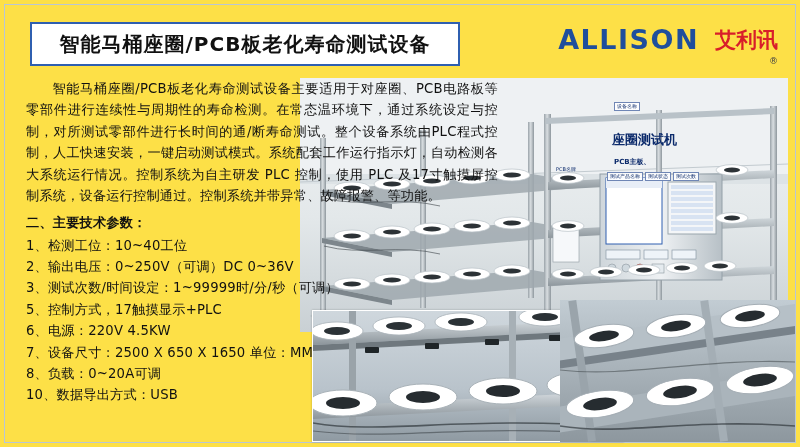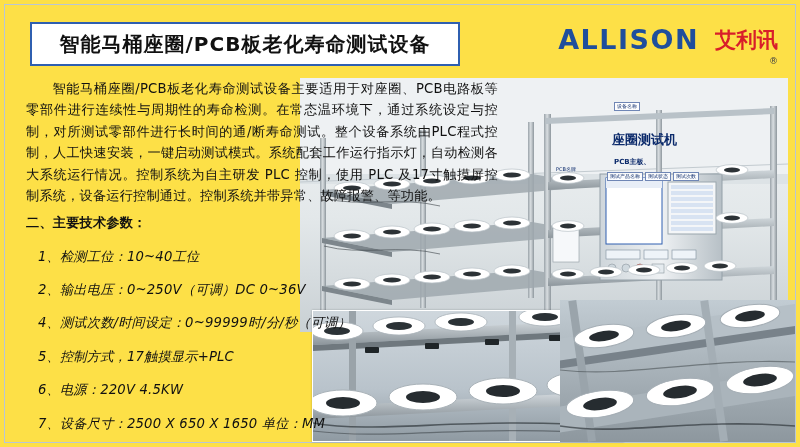--- a/index.html
+++ b/index.html
@@ -106,23 +106,22 @@
   }
   .para {
     margin: 0 0 6px 0;
     text-align: justify;
     text-justify: inter-ideograph;
   }
   .indent {
     text-indent: 2em;
   }
   .list-line {
-    margin: 12px;
+    margin: 0;
     white-space: nowrap;
-    font-style: italic;
   }
 
   
   .photo-main {
     position: absolute;
     left: 300px;
     top: 78px;
     width: 488px;
     height: 254px;
     overflow: hidden;
@@ -441,20 +440,20 @@
       <path d="M0,126 C60,136 130,118 235,126" stroke="#2a3034" stroke-width="1.6" fill="none" opacity="0.65"></path>
       <path d="M0,70 C70,78 140,58 235,62" stroke="#2a3034" stroke-width="1.2" fill="none" opacity="0.45"></path>
     </svg>
   </div>
 
   <div class="body-text">
     <p class="para indent">智能马桶座圈/PCB板老化寿命测试设备主要适用于对座圈、PCB电路板等零部件进行连续性与周期性的寿命检测。在常态温环境下，通过系统设定与控制，对所测试零部件进行长时间的通/断寿命测试。整个设备系统由PLC程式控制，人工快速安装，一键启动测试模式。系统配套工作运行指示灯，自动检测各大系统运行情况。控制系统为自主研发 PLC 控制，使用 PLC 及17寸触摸屏控制系统，设备运行控制通过。控制系统并带异常、故障报警、等功能。</p>
     <p class="section-head">二、主要技术参数：</p>
     <p class="list-line">1、检测工位：10~40工位</p>
     <p class="list-line">2、输出电压：0~250V（可调）DC 0~36V</p>
-    <p class="list-line">4、测试次数/时间设定：0~99999时/分/秒（可调）</p>
+    <p class="list-line">3、测试次数/时间设定：1~99999时/分/秒（可调）</p>
     <p class="list-line">5、控制方式，17触摸显示+PLC</p>
     <p class="list-line">6、电源：220V  4.5KW</p>
     <p class="list-line">7、设备尺寸：2500 X 650 X 1650 单位：MM</p>
     <p class="list-line">8、负载：0~20A可调</p>
     <p class="list-line">10、数据导出方式：USB</p>
   </div>
 </div>
 
 </body></html>

